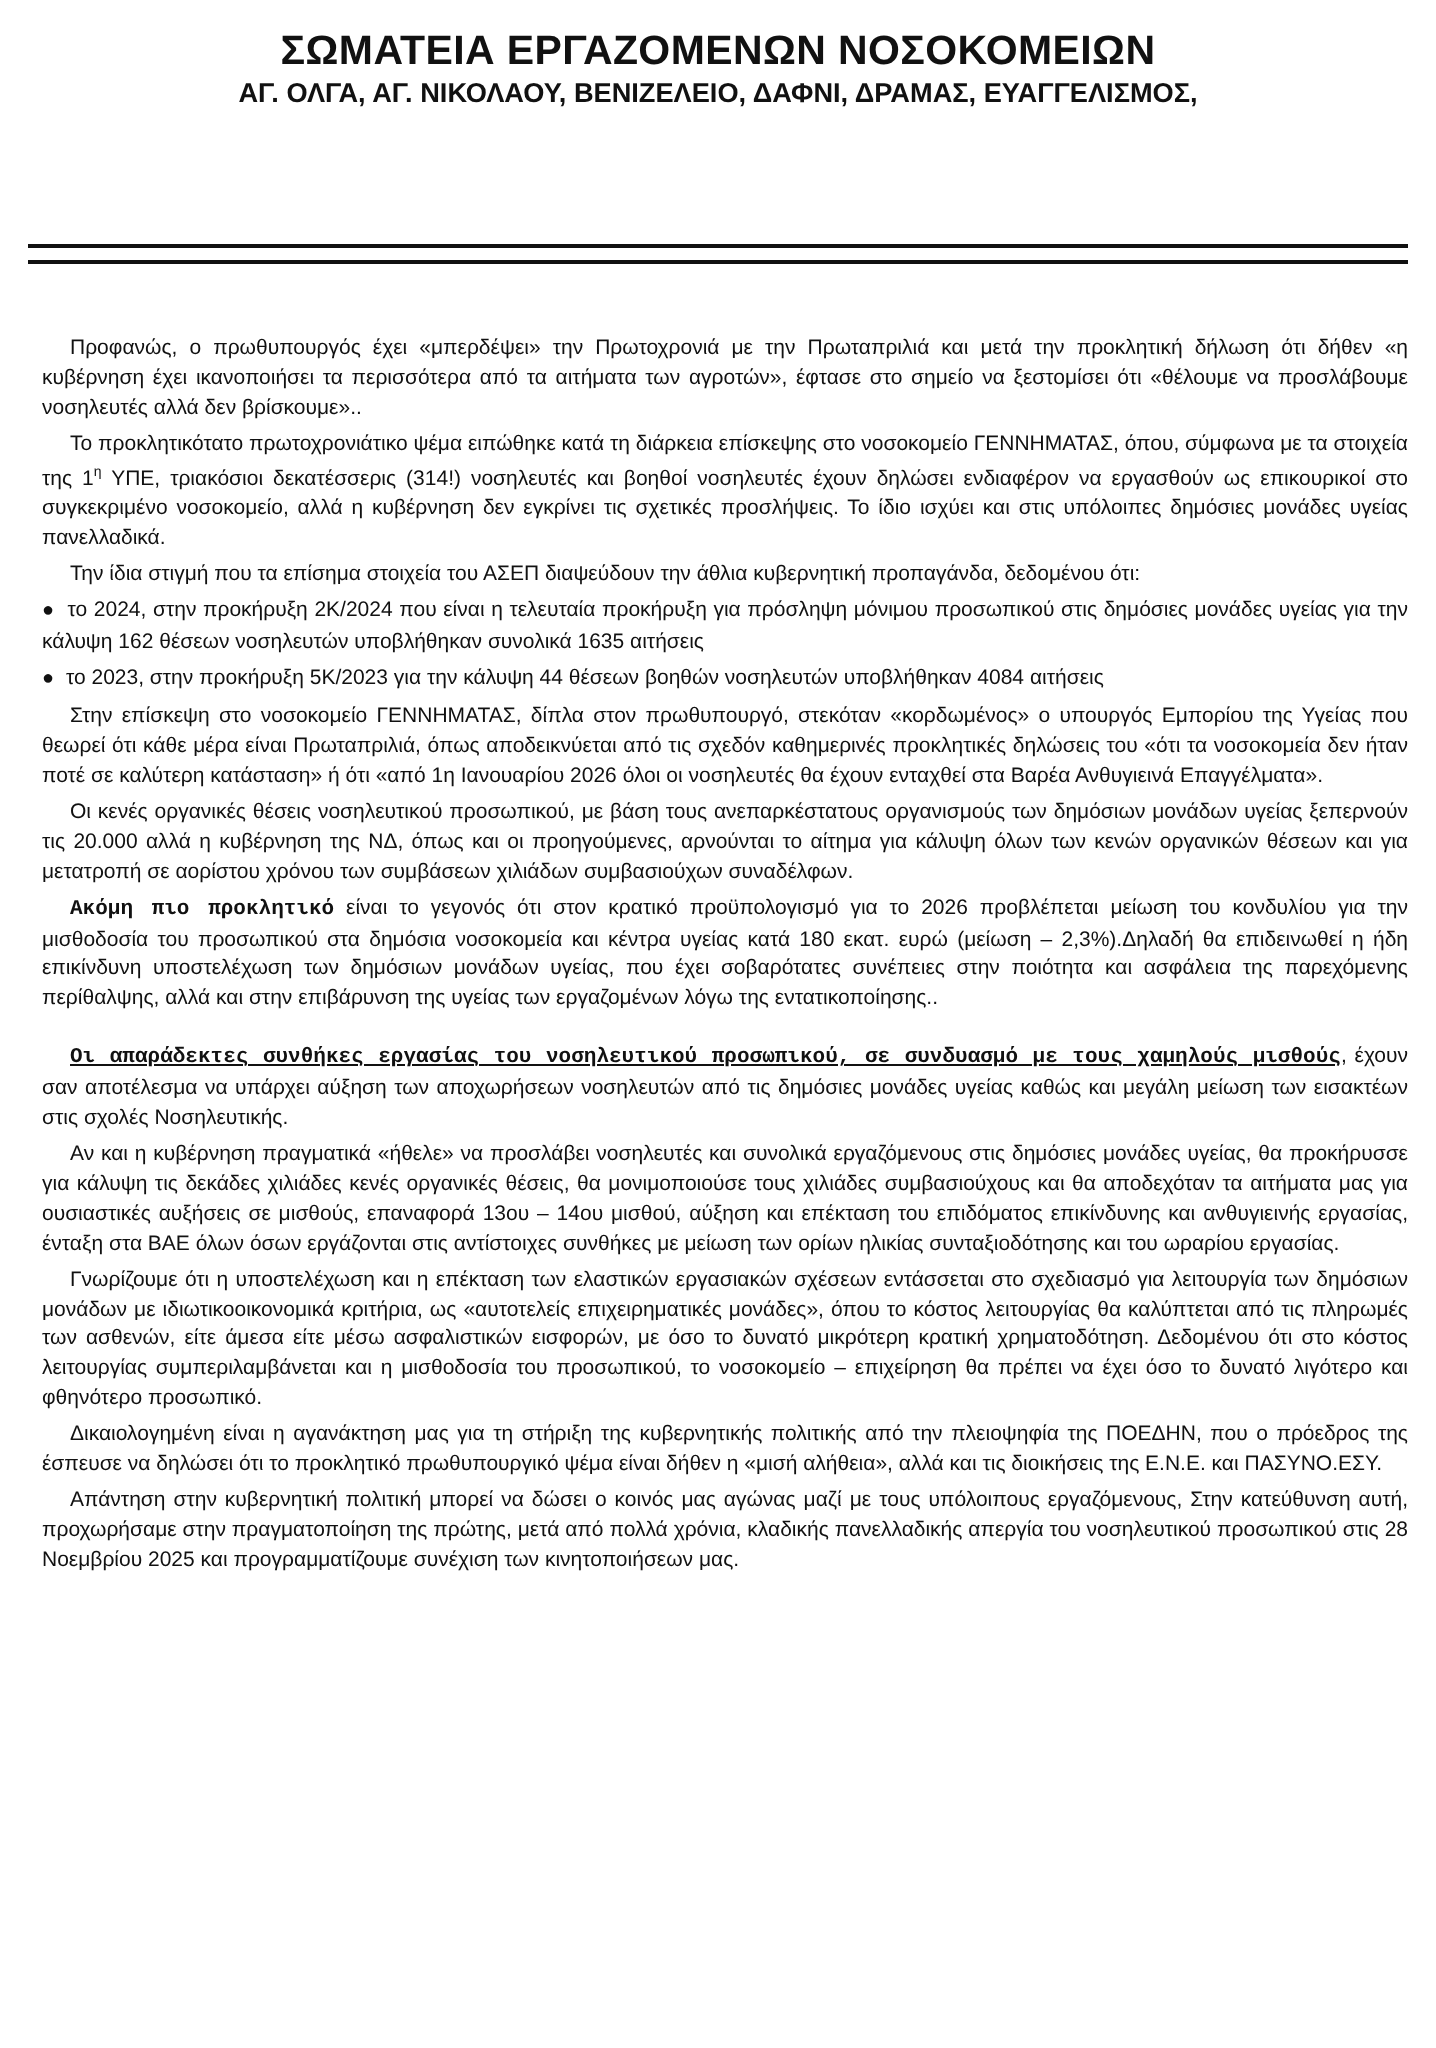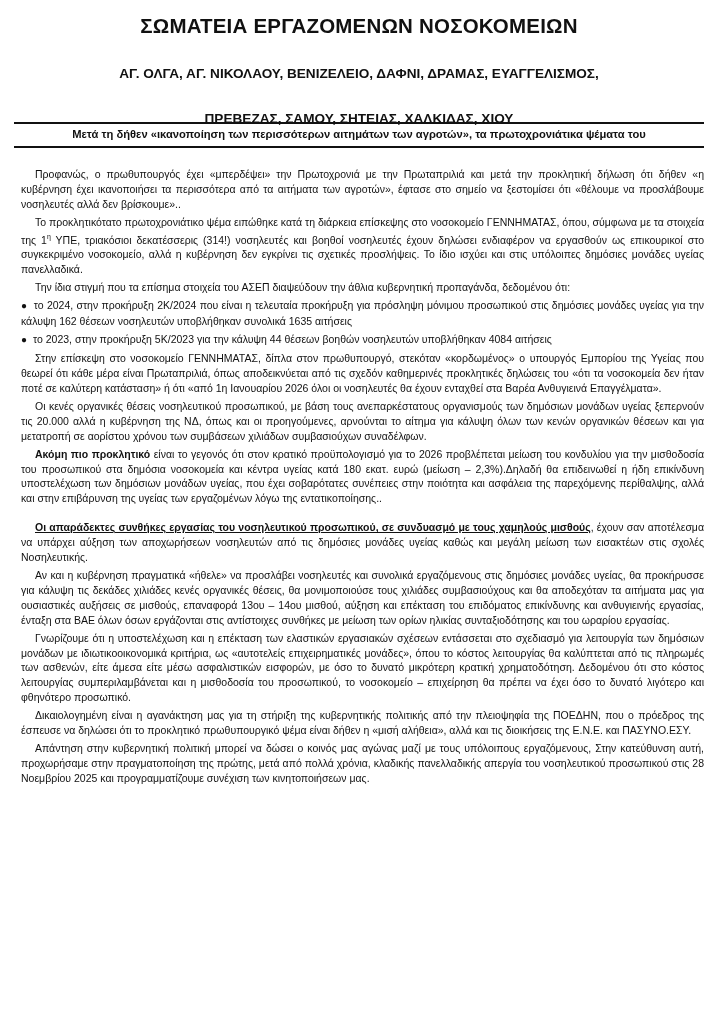--- a/index.html
+++ b/index.html
@@ -1,42 +1,40 @@
 <!DOCTYPE html>
 <html><head>
 <meta charset="utf-8">
 <style>
   html, body { margin: 0; padding: 0; background: #ffffff; }
   body { width: 718px; height: 1024px; overflow: hidden; position: relative; color: #111; }
   .page { position: absolute; left: 0; top: 0; width: 620px; height: 1024px; }
   .header { position: absolute; left: 0; top: 14px; width: 718px; text-align: center; font-family: "Liberation Sans", sans-serif; font-weight: bold; }
   .header .title { font-size: 20.5px; line-height: 24px; letter-spacing: 0.2px; }
-  .header .subline { font-size: 13.6px; line-height: 18.4px; margin-top: 27px; }
+  .header .subline { font-size: 13.6px; line-height: 18.4px; }
   .subtitle-box { position: absolute; left: 14px; top: 122px; width: 690px; border-top: 2.5px solid #111; border-bottom: 2.5px solid #111; padding: 3px 0 3px 0; text-align: center; font-family: "Liberation Sans", sans-serif; font-weight: bold; font-size: 11.2px; line-height: 15.5px; }
   .body { position: absolute; left: 21px; top: 167px; width: 683px; font-family: "Liberation Sans", sans-serif; font-size: 10.5px; line-height: 14.8px; text-align: justify; }
   .body p { margin: 0 0 3.4px 0; text-indent: 14px; }
   .body p.bullet { text-indent: 0; }
   .body .gap { height: 11px; }
   .bullet-glyph { font-size: 10px; margin-right: 3px; }
-  .bold { font-weight: bold; }
+  .bold { font-weight: bold; font-family: Liberation Mono, monospace; }
   .underline { text-decoration: underline; }
 </style>
 </head>
 <body>
 
 <div class="page">
 
   <div class="header">
     <div class="title">ΣΩΜΑΤΕΙΑ ΕΡΓΑΖΟΜΕΝΩΝ ΝΟΣΟΚΟΜΕΙΩΝ</div>
     <div class="subline">ΑΓ. ΟΛΓΑ, ΑΓ. ΝΙΚΟΛΑΟΥ, ΒΕΝΙΖΕΛΕΙΟ, ΔΑΦΝΙ, ΔΡΑΜΑΣ, ΕΥΑΓΓΕΛΙΣΜΟΣ,</div>
-    <div class="subline">ΠΡΕΒΕΖΑΣ, ΣΑΜΟΥ, ΣΗΤΕΙΑΣ, ΧΑΛΚΙΔΑΣ, ΧΙΟΥ</div>
   </div>
 
   <div class="subtitle-box">
-    <div>Μετά τη δήθεν «ικανοποίηση των περισσότερων αιτημάτων των αγροτών»,  τα πρωτοχρονιάτικα ψέματα του</div>
   </div>
 
   <div class="body">
     <p>Προφανώς, ο πρωθυπουργός έχει «μπερδέψει» την Πρωτοχρονιά με την Πρωταπριλιά και μετά την προκλητική δήλωση ότι δήθεν «η κυβέρνηση έχει ικανοποιήσει τα περισσότερα από τα αιτήματα των αγροτών», έφτασε στο σημείο να ξεστομίσει ότι «θέλουμε να προσλάβουμε νοσηλευτές αλλά δεν βρίσκουμε»..</p>
     <p>Το προκλητικότατο πρωτοχρονιάτικο ψέμα ειπώθηκε κατά τη διάρκεια επίσκεψης στο νοσοκομείο ΓΕΝΝΗΜΑΤΑΣ, όπου, σύμφωνα με τα στοιχεία της 1<sup style="font-size:7px">η</sup> ΥΠΕ, τριακόσιοι δεκατέσσερις (314!) νοσηλευτές και βοηθοί νοσηλευτές έχουν δηλώσει ενδιαφέρον να εργασθούν ως επικουρικοί στο συγκεκριμένο νοσοκομείο, αλλά η κυβέρνηση δεν εγκρίνει τις σχετικές προσλήψεις. Το ίδιο ισχύει και στις υπόλοιπες δημόσιες μονάδες υγείας πανελλαδικά.</p>
     <p>Την ίδια στιγμή που τα επίσημα στοιχεία του ΑΣΕΠ διαψεύδουν την άθλια κυβερνητική προπαγάνδα, δεδομένου ότι:</p>
 
     <p class="bullet"><span class="bullet-glyph">●</span> <span>το 2024, στην προκήρυξη 2Κ/2024 που είναι η τελευταία προκήρυξη για πρόσληψη μόνιμου προσωπικού στις δημόσιες μονάδες υγείας για την κάλυψη 162 θέσεων νοσηλευτών υποβλήθηκαν συνολικά 1635 αιτήσεις</span></p>
     <p class="bullet"><span class="bullet-glyph">●</span> <span>το 2023, στην προκήρυξη 5Κ/2023 για την κάλυψη 44 θέσεων βοηθών νοσηλευτών υποβλήθηκαν 4084 αιτήσεις</span></p>
 

